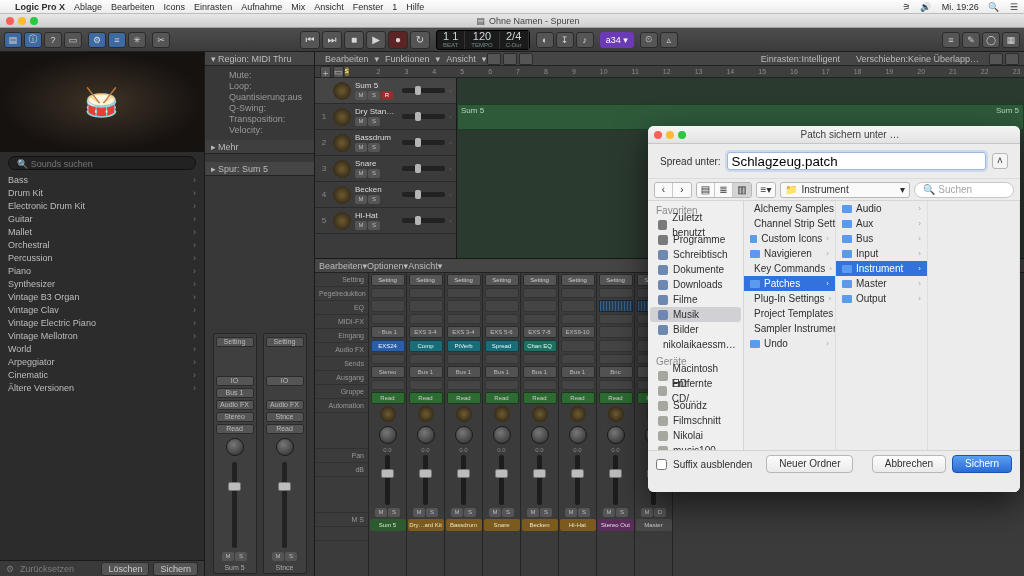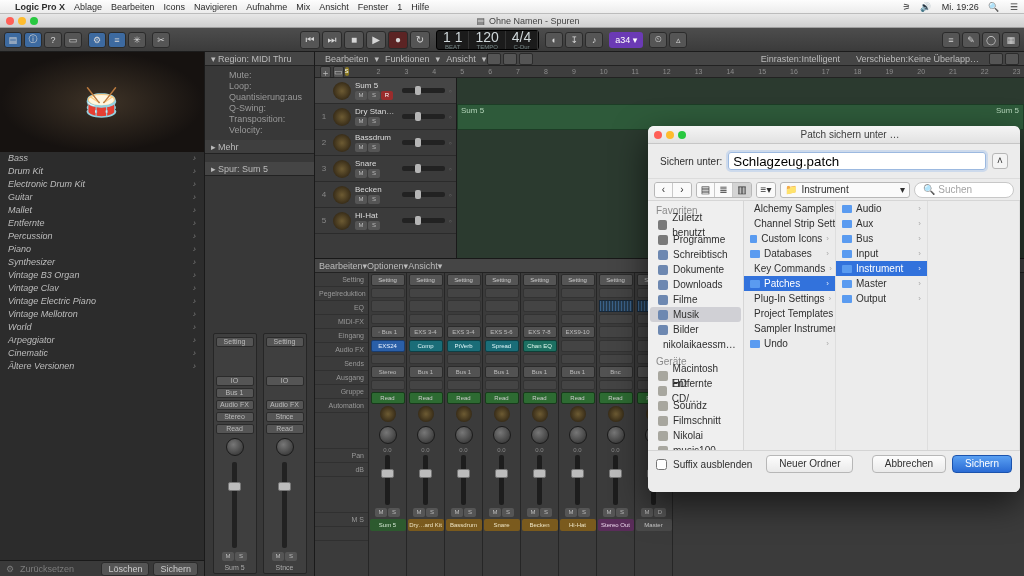--- a/index.html
+++ b/index.html
@@ -22,35 +22,35 @@
   
   .toolbar{height:24px;background:linear-gradient(#4d4d4d,#3b3b3b);border-bottom:1px solid #1c1c1c;display:flex;align-items:center;padding:0 4px;color:#c7c7c7;}
   .tb-group{display:flex;gap:2px;align-items:center;}
   .tb-btn{background:#555;border:1px solid #2b2b2b;border-radius:3px;width:18px;height:16px;display:flex;align-items:center;justify-content:center;font-size:9px;color:#d6d6d6;}
   .tb-btn.active{background:#3d6aa0;}
   .transport{margin-left:130px;display:flex;gap:2px;}
   .transport .tb-btn{width:20px;height:18px;font-size:10px;}
   .rec{background:#5c2424;}
   .lcd{background:#1b1b1b;border:1px solid #000;border-radius:3px;height:20px;margin-left:6px;display:flex;align-items:stretch;color:#9aa;}
   .lcd .cell{border-right:1px solid #333;padding:0 6px;display:flex;flex-direction:column;justify-content:center;align-items:center;font-size:8px;}
-  .lcd .big{font-size:14px;color:#cfd7da;line-height:1;}
+  .lcd .big{font-size:11px;color:#cfd7da;line-height:1;}
   .lcd .sub{font-size:6px;color:#788;}
   .purple{background:#6b3ab5;color:#fff;border-radius:3px;height:16px;padding:0 6px;display:flex;align-items:center;margin-left:6px;}
   .tb-right{margin-left:auto;display:flex;gap:2px;}
 
   
   .content{display:flex;height:calc(100% - 14px - 14px - 24px);}
 
   
   .library{width:205px;background:#2c2c2c;display:flex;flex-direction:column;border-right:1px solid #1a1a1a;}
   .library-header{background:#3a3a3a;height:14px;text-align:center;line-height:14px;border-bottom:1px solid #1a1a1a;}
   .library-image{height:100px;background:radial-gradient(ellipse at center,#3e3327 0%,#161210 70%);display:flex;align-items:center;justify-content:center;color:#7a6a4a;font-size:28px;}
   .library-sounds-hdr{background:#3a3a3a;height:14px;text-align:center;line-height:14px;border-top:1px solid #1a1a1a;border-bottom:1px solid #1a1a1a;}
   .library-search{background:#222;border:1px solid #111;border-radius:9px;margin:4px 8px;height:14px;color:#777;padding:0 8px;line-height:14px;}
-  .library-list{flex:1;overflow:hidden;font-style:italic;}
+  .library-list{flex:1;overflow:hidden;}
   .library-list .row{height:13px;line-height:13px;padding:0 8px;display:flex;justify-content:space-between;color:#bdbdbd;}
   .library-list .row .chev{color:#777;}
   .library-footer{height:16px;background:#3a3a3a;border-top:1px solid #1a1a1a;display:flex;align-items:center;padding:0 6px;color:#7c7c7c;}
   .library-footer .btn{margin-left:auto;background:#555;border:1px solid #2b2b2b;border-radius:3px;padding:1px 6px;color:#ccc;}
   .library-footer .btn+.btn{margin-left:4px;}
 
   
   .inspector{width:110px;background:#383838;border-right:1px solid #1a1a1a;display:flex;flex-direction:column;}
   .insp-head{background:#454545;height:14px;line-height:14px;padding:0 6px;border-bottom:1px solid #222;color:#bbb;}
   .insp-body{flex:0 0 auto;padding:4px 24px;}
@@ -166,21 +166,21 @@
 </head>
 <body>
 
 <div class="menubar">
   <div class="left">
     <span class="apple"></span>
     <span class="appname">Logic Pro X</span>
     <span>Ablage</span>
     <span>Bearbeiten</span>
     <span>Icons</span>
-    <span>Navigieren</span>
+    <span>Einrasten</span>
     <span>Aufnahme</span>
     <span>Mix</span>
     <span>Ansicht</span>
     <span>Fenster</span>
     <span>1</span>
     <span>Hilfe</span>
   </div>
   <div class="right">
     <span>⚞</span>
     <span>🔊</span>
@@ -228,21 +228,21 @@
   <div class="lcd">
     <div class="cell">
         <span class="big">1 1</span>
         <span class="sub">BEAT</span>
       </div>
     <div class="cell">
         <span class="big">120</span>
         <span class="sub">TEMPO</span>
       </div>
     <div class="cell">
-        <span class="big">4/4</span>
+        <span class="big">2/4</span>
         <span class="sub">C-Dur</span>
       </div>
   </div>
   <div class="tb-group" style="margin-left:6px">
     <div class="tb-btn">◐</div>
     <div class="tb-btn">↧</div>
     <div class="tb-btn">♪</div>
   </div>
   <div class="purple"><span>a34</span>&nbsp;▾</div>
   <div class="tb-group" style="margin-left:6px">
@@ -254,20 +254,21 @@
     <div class="tb-btn">✎</div>
     <div class="tb-btn">◯</div>
     <div class="tb-btn">▦</div>
   </div>
 </div>
 
 <div class="content">
 
   <div class="library">
     <div class="library-image">🥁</div>
+    <div class="library-search">🔍 <span>Sounds suchen</span></div>
     <div class="library-list" id="lib-list">
         <div class="row">
           <span>Bass</span>
           <span class="chev">›</span>
         </div>
         <div class="row">
           <span>Drum Kit</span>
           <span class="chev">›</span>
         </div>
         <div class="row">
@@ -276,21 +277,21 @@
         </div>
         <div class="row">
           <span>Guitar</span>
           <span class="chev">›</span>
         </div>
         <div class="row">
           <span>Mallet</span>
           <span class="chev">›</span>
         </div>
         <div class="row">
-          <span>Entfernte</span>
+          <span>Orchestral</span>
           <span class="chev">›</span>
         </div>
         <div class="row">
           <span>Percussion</span>
           <span class="chev">›</span>
         </div>
         <div class="row">
           <span>Piano</span>
           <span class="chev">›</span>
         </div>
@@ -775,21 +776,21 @@
 <div class="dialog">
   <div class="dlg-title">
     <div class="trafficlights">
         <div class="tl r"></div>
         <div class="tl y"></div>
         <div class="tl g"></div>
       </div>
     <span class="center">Patch sichern unter …</span>
   </div>
   <div class="dlg-saveas">
-    <label>Sichern unter:</label>
+    <label>Spread unter:</label>
     <input value="Schlagzeug.patch" style="">
     <span class="disc">˄</span>
   </div>
   <div class="dlg-toolbar">
     <div class="dlg-seg">
         <span>‹</span>
         <span>›</span>
       </div>
     <div class="dlg-seg">
         <span>▤</span>
@@ -886,21 +887,21 @@
             <span class="folder"></span>
             <span>Channel Strip Settings</span>
           </div>
           <div class="dc-row">
             <span class="folder"></span>
             <span>Custom Icons</span>
             <span class="chev">›</span>
           </div>
           <div class="dc-row">
             <span class="folder"></span>
-            <span>Databases</span>
+            <span>Navigieren</span>
             <span class="chev">›</span>
           </div>
           <div class="dc-row">
             <span class="folder"></span>
             <span>Key Commands</span>
             <span class="chev">›</span>
           </div>
           <div class="dc-row sel">
             <span class="folder"></span>
             <span>Patches</span>

